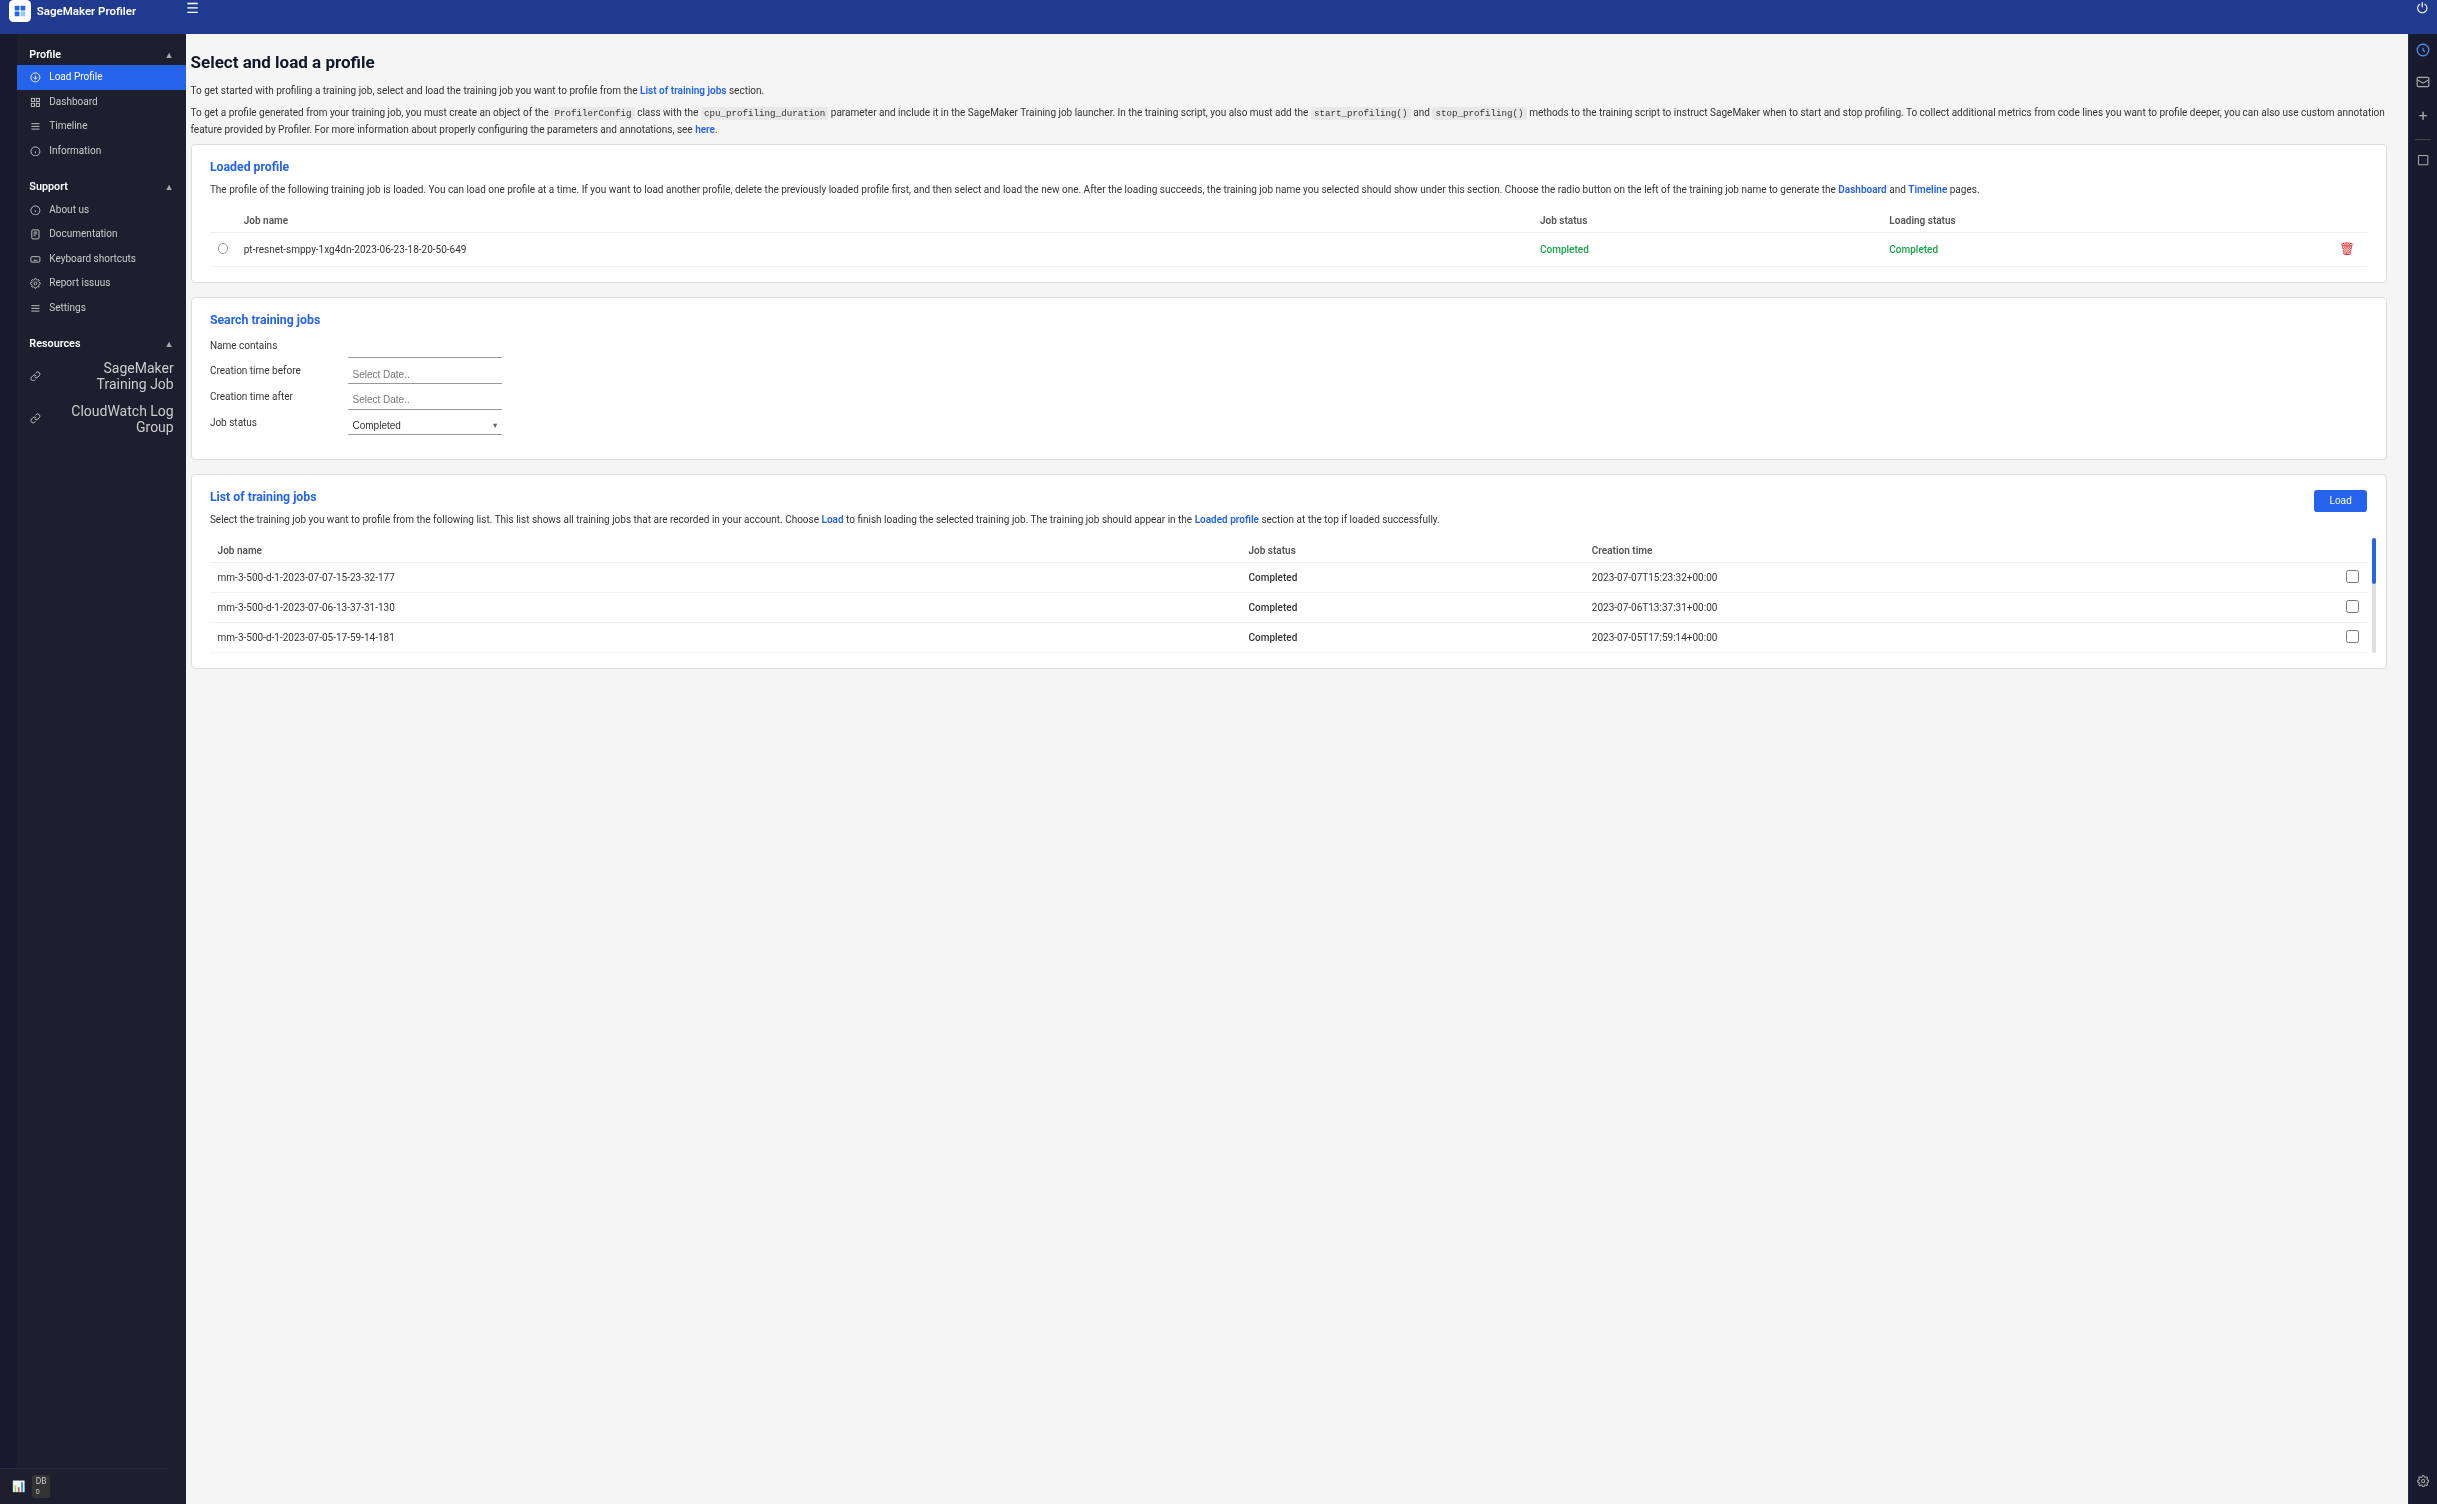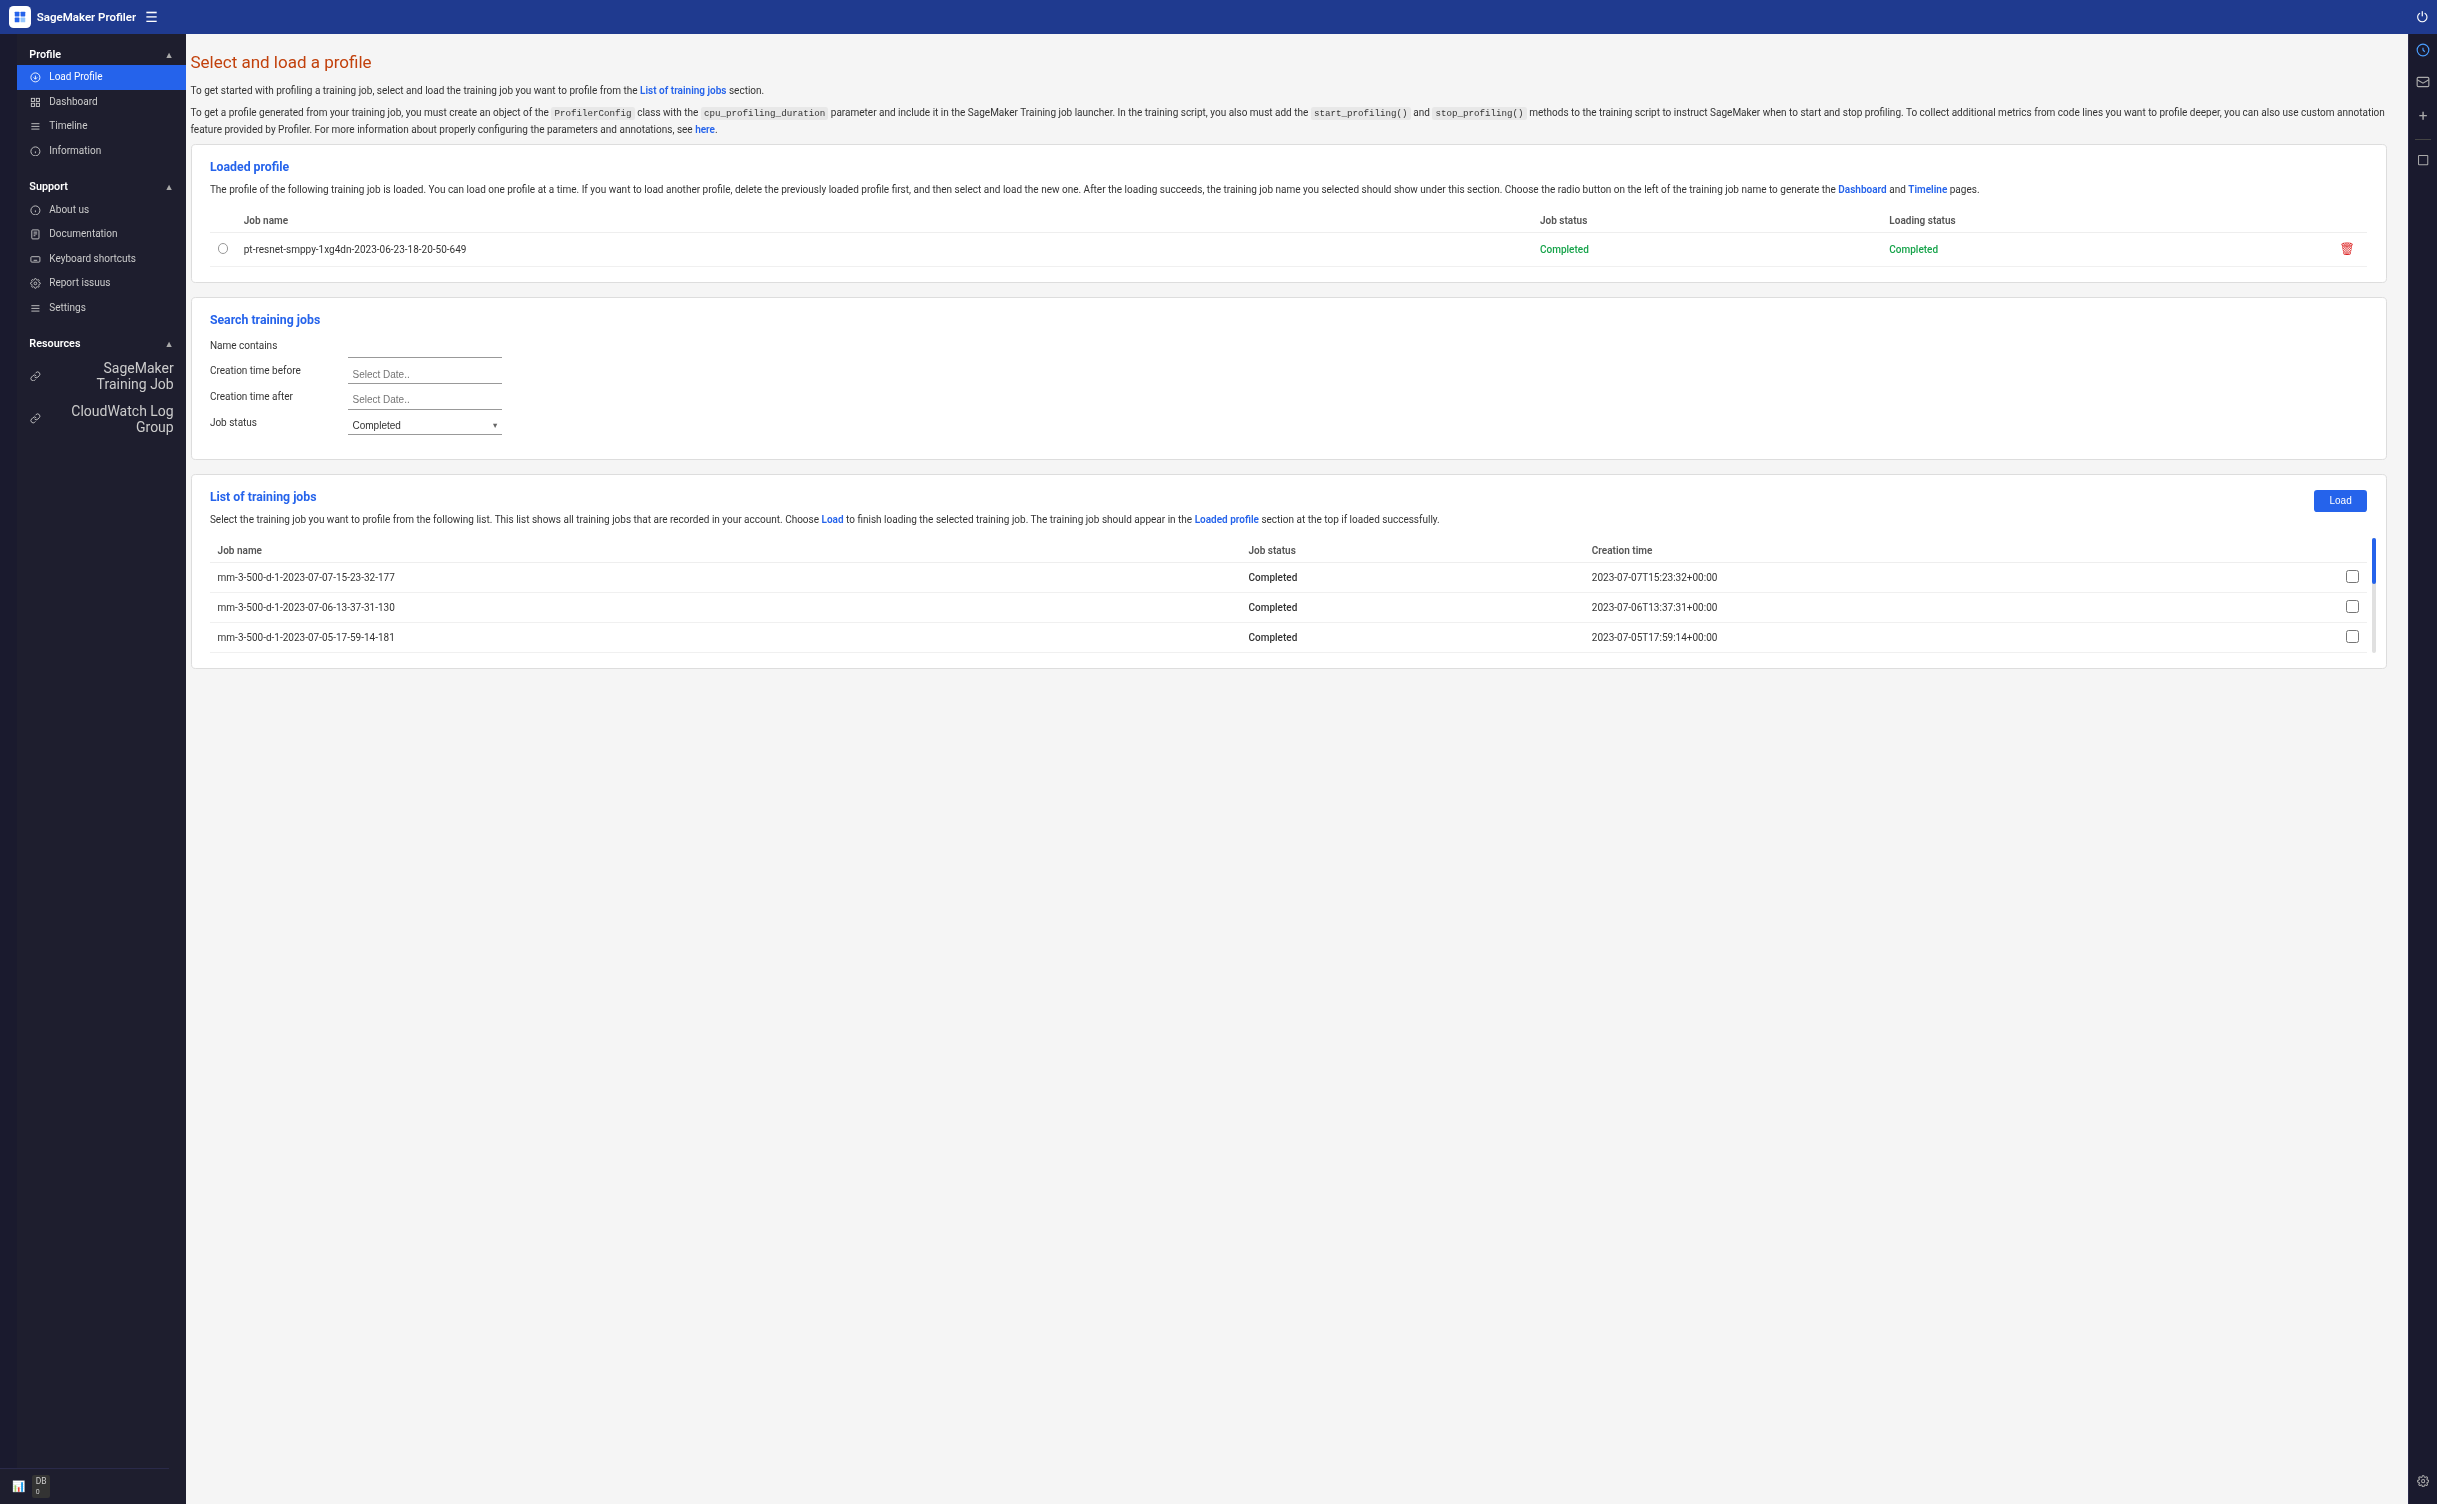--- a/index.html
+++ b/index.html
@@ -1,22 +1,23 @@
 <!DOCTYPE html>
 <html style="font-size:12.3px"><head>
   <meta charset="utf-8">
   <style>
     * { box-sizing: border-box; margin: 0; padding: 0; }
     body { font-family: -apple-system, BlinkMacSystemFont, 'Segoe UI', Roboto, sans-serif; font-size: 10px; background: #1a1a2e; color: #333; display: flex; height: 100vh; overflow: hidden; }
 
     
     .topbar {
       position: fixed; top: 0; left: 0; right: 0; height: 34px;
-      background: #1f3a8f; display: flex; align-items: center; z-index: 100;
+      background: #1f3a8f; display: flex; align-items: flex-start; z-index: 100;
       padding: 0 9.2px;
+      gap: 41px;
     }
     .topbar-logo { display: flex; align-items: center; gap: 6.1px; color: white; font-size: 11.5px; font-weight: 600; }
     .topbar-logo-icon { width: 21.5px; height: 21.5px; background: white; border-radius: 4.6px; display: flex; align-items: center; justify-content: center; }
     .topbar-logo-icon svg { width: 14px; height: 14px; }
     .topbar-menu-icon { margin-left: 9.2px; color: white; cursor: pointer; font-size: 14px; }
     .topbar-right { margin-left: auto; display: flex; align-items: center; gap: 7.7px; }
     .topbar-power { color: white; font-size: 14px; cursor: pointer; }
 
     
     .right-icons {
@@ -57,21 +58,21 @@
     }
     .sidebar-bottom-icon { color: #aaa; cursor: pointer; font-size: 10.8px; }
 
     
     .main {
       margin-left: 169px; margin-right: 29px; margin-top: 34px;
       background: #f5f5f5; min-height: calc(100vh - 34px);
       overflow-y: auto; padding: 18.4px 21.5px;
     }
 
-    h1.page-title { font-size: 17px; font-weight: 400; color: #c2410c; margin-bottom: 10.8px; }
+    h1.page-title { font-size: 17px; font-weight: 700; color: #0f172a; margin-bottom: 10.8px; }
 
     .intro-text { font-size: 10px; color: #333; line-height: 1.6; margin-bottom: 6.1px; }
     .intro-text a { color: #2563eb; text-decoration: none; font-weight: 600; }
     .intro-text code, .code-inline {
       font-family: 'Courier New', monospace; background: #e8e8e8;
       padding: 0.8px 3.1px; border-radius: 2.3px; font-size: 9.2px;
     }
 
     
     .card {

